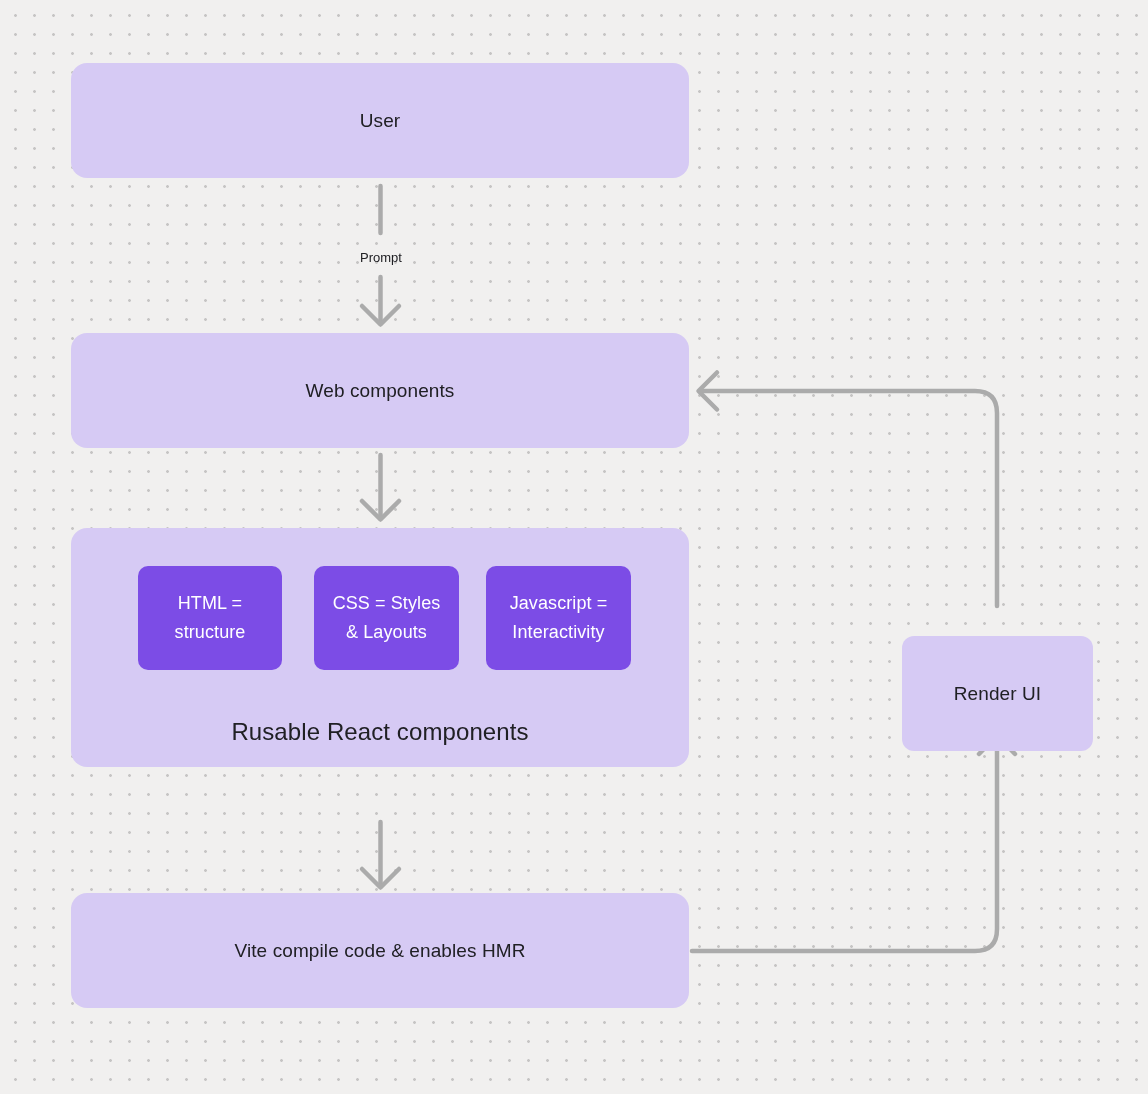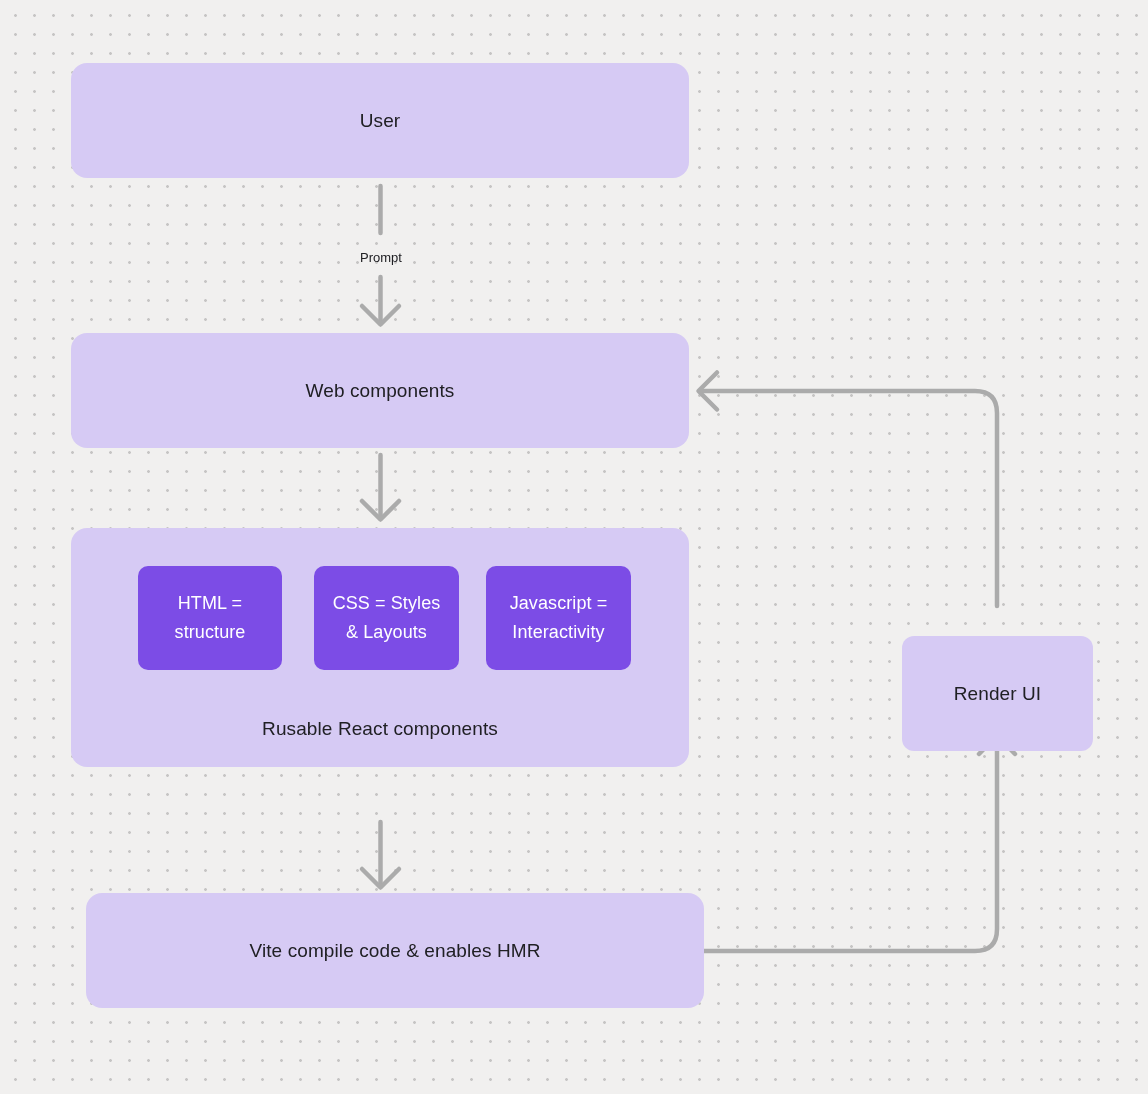--- a/index.html
+++ b/index.html
@@ -29,42 +29,42 @@
     background: #d6caf4;
     border-radius: 16px;
     color: #202024;
     font-size: 19px;
     font-weight: 400;
     letter-spacing: 0.1px;
   }
   .node-user        { left: 71px;  top: 63px;  width: 618px; height: 115px; }
   .node-webapp      { left: 71px;  top: 333px; width: 618px; height: 115px; }
   .node-group       { left: 71px;  top: 528px; width: 618px; height: 239px; }
-  .node-vite        { left: 71px;  top: 893px; width: 618px; height: 115px; margin-left: 15px; }
+  .node-vite        { left: 71px;  top: 893px; width: 618px; height: 115px; }
   .node-render-ui   { left: 902px; top: 613px; width: 191px; height: 115px; border-radius: 12px; margin-top: 23px; }
   .node-dark {
     background: #7c4ce6;
     border-radius: 10px;
     color: #ffffff;
     font-size: 18px;
     line-height: 1.62;
     white-space: pre-line;
     font-weight: 400;
   }
   .node-html { left: 67px;  top: 38px; width: 144px; height: 104px; }
   .node-css  { left: 243px; top: 38px; width: 145px; height: 104px; text-align: center; }
   .node-js   { left: 387px; top: 38px; width: 145px; height: 104px; margin-left: 28px; }
   .group-caption {
     position: absolute;
     left: 0;
     top: 190px;
     width: 100%;
     text-align: center;
     color: #202024;
-    font-size: 19px;
+    font-size: 24px;
     font-weight: 400;
   }
   .edge-label {
     position: absolute;
     left: 381px;
     top: 257px;
     transform: translate(-50%, -50%);
     color: #202024;
     font-size: 13px;
     font-weight: 400;

